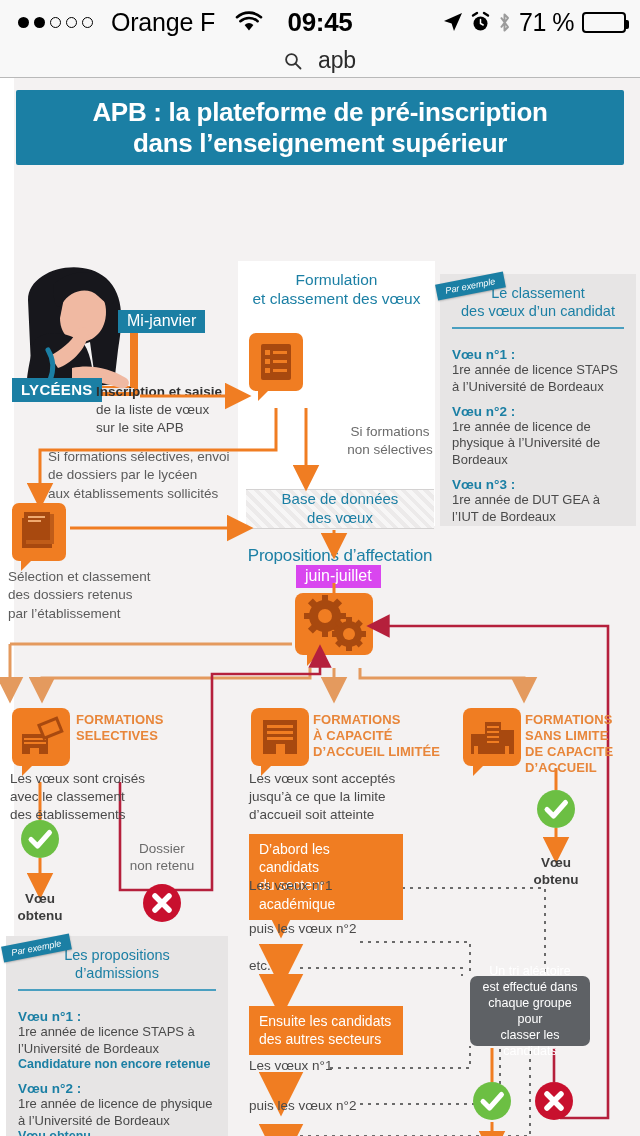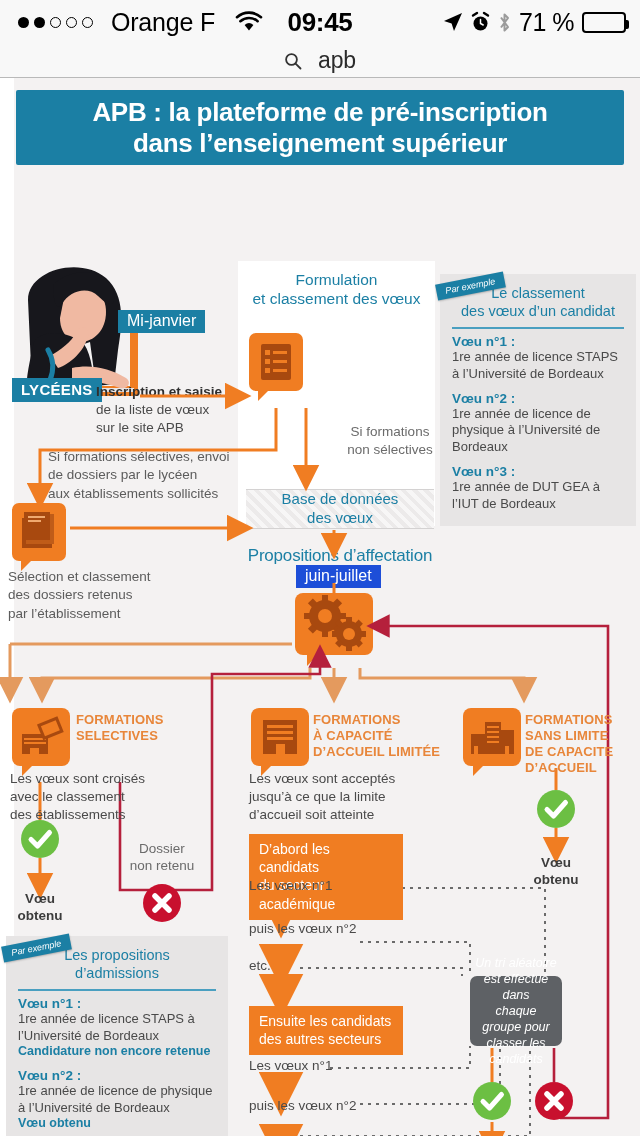--- a/index.html
+++ b/index.html
@@ -103,21 +103,21 @@
     position:absolute; left:48px; top:370px; width:200px;
     color:#5c5c5c; font-size:13.5px; line-height:1.36;
   }
 
   .prop-affect {
     position:absolute; left:230px; top:468px; width:220px; text-align:center;
     color:#1b7fa4; font-size:17px; letter-spacing:-0.2px;
   }
   .tag-juin {
     position:absolute; left:296px; top:487px;
-    background:#1d4ed8; color:#fff; font-size:16px; padding:2px 9px 3px;
+    background:#d946ef; color:#fff; font-size:16px; padding:2px 9px 3px;
   }
 
   
   .gears-box {
     position:absolute; left:295px; top:515px; width:78px; height:62px;
     background:#f07d22; border-radius:8px;
   }
   .gears-box::after {
     content:""; position:absolute; left:12px; bottom:-11px;
     border-left:12px solid #f07d22; border-bottom:12px solid transparent;
@@ -141,21 +141,21 @@
   .panel {
     position:absolute; background:#e7e5e5;
   }
   .panel-classement { left:440px; top:196px; width:196px; height:252px; }
   .panel-admissions { left:6px; top:858px; width:222px; height:200px; }
   .panel-title {
     color:#1b7fa4; font-size:14.5px; line-height:1.25; text-align:center;
     padding-top:10px;
   }
   .panel-rule { height:2px; background:#4a9fc0; margin:7px 12px 0; }
-  .panel-body { padding:3px 11px 0 12px; }
+  .panel-body { padding:16px 11px 0 12px; }
   .vlabel { color:#1b7fa4; font-size:13.5px; font-weight:bold; margin-top:9px; }
   .vlabel.first { margin-top:2px; }
   .vtext { color:#4a4a4a; font-size:13px; line-height:1.26; }
   .vnote { color:#1b7fa4; font-size:12.5px; font-weight:bold; line-height:1.22; }
   .ribbon {
     position:absolute; left:-4px; top:4px;
     background:#1b7fa4; color:#fff; font-size:9px; font-style:italic;
     padding:3px 9px; transform:rotate(-11deg);
     box-shadow:0 1px 2px rgba(0,0,0,.25);
   }
@@ -186,24 +186,24 @@
   .outcome.strong { color:#3c3c3c; font-weight:bold; }
   .outcome.muted  { color:#6b6b6b; }
 
   
   .obox {
     position:absolute; background:#f07d22; color:#fff;
     font-size:14px; line-height:1.3; padding:6px 10px 7px;
   }
   .steptxt { position:absolute; color:#4a4a4a; font-size:13.5px; }
   .graybox {
-    position:absolute; left:470px; top:898px; width:92px; height:70px;
+    position:absolute; left:470px; top:898px; width:120px; height:70px;
     background:#5e6165; border-radius:7px; color:#fff;
     font-size:12.5px; line-height:1.28; text-align:center;
-    display:flex; align-items:center; justify-content:center; padding:0 5px;font-style:italic;
+    display:flex; align-items:center; justify-content:center; padding:0 5px;
   }
 
   
   .tag-blue {
     position:absolute; background:#1b7fa4; color:#fff; font-size:16px;
     padding:2px 9px 3px;
   }
   .tag-lyceens {
     position:absolute; left:12px; top:300px; background:#1b7fa4; color:#fff;
     font-size:15px; font-weight:bold; padding:3px 9px 4px; letter-spacing:0.3px;

